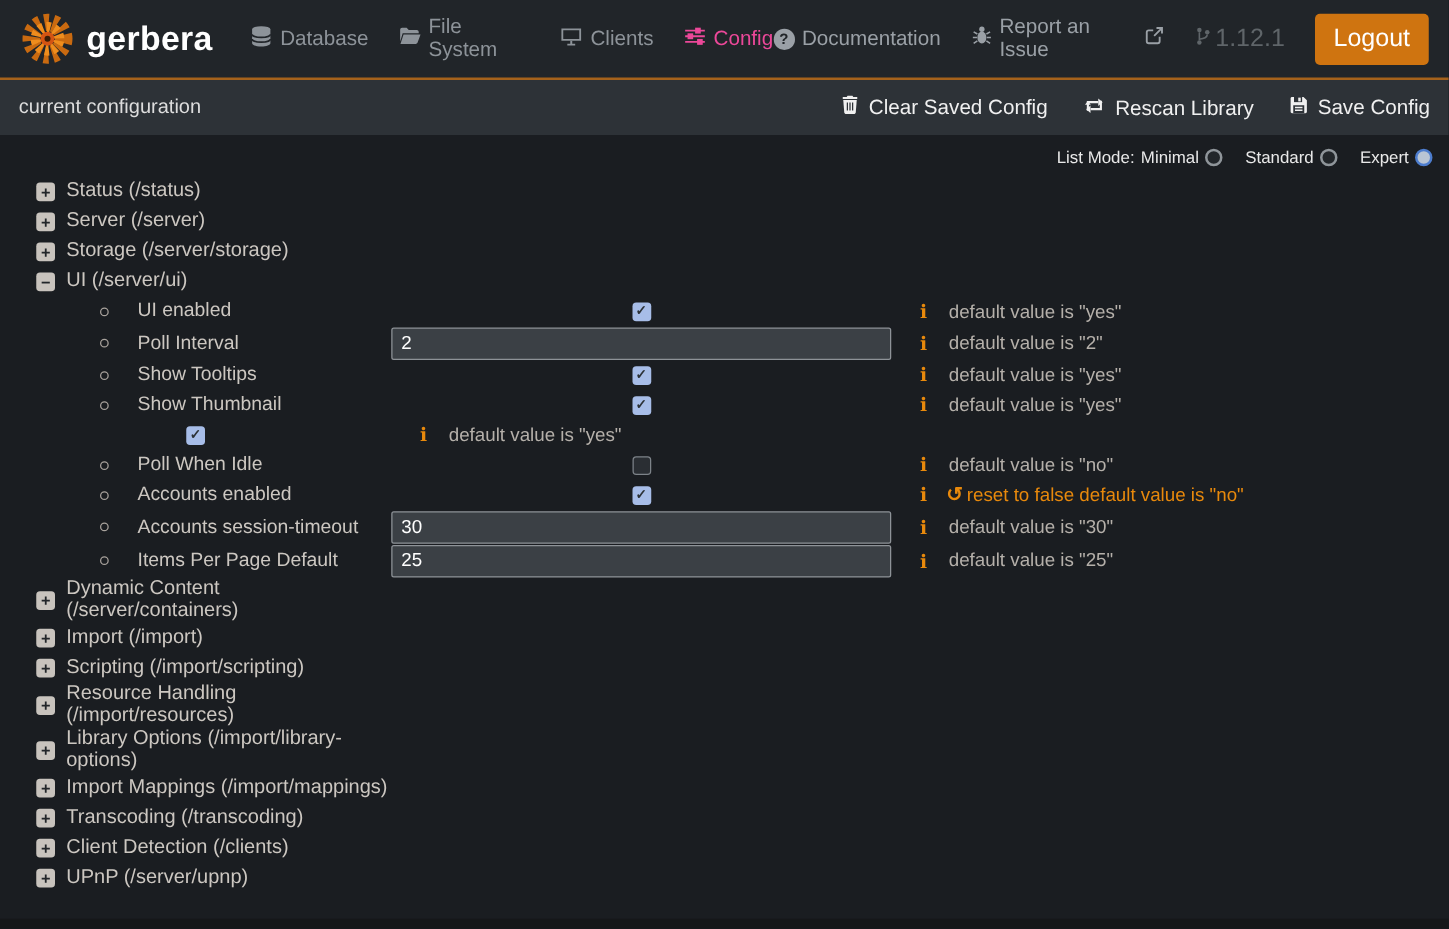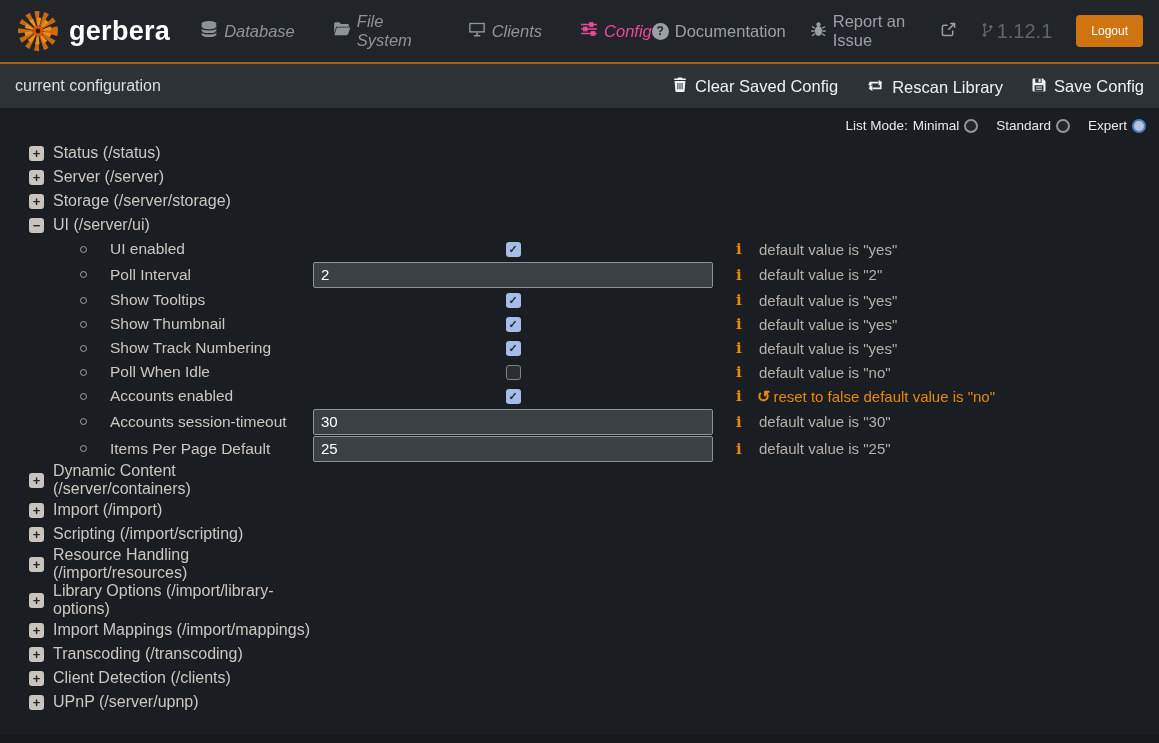--- a/index.html
+++ b/index.html
@@ -10,30 +10,30 @@
     position:relative;
     overflow:hidden;
   }
   
   .navbar {
     height:64px; background:#212529; border-bottom:2px solid #a5621b;
     display:flex; align-items:center; padding:0 16px;
   }
   .brand { display:flex; align-items:center; gap:9px; cursor:pointer; }
   .brand-name { color:#ffffff; font-size:27px; font-weight:bold; letter-spacing:.3px; }
-  .nav-items { display:flex; margin-left:30px; gap:38px;font-style:italic; }
+  .nav-items { display:flex; margin-left:30px; gap:24px; }
   .nav-item { display:flex; align-items:center; gap:6px; color:#8d9399; font-size:16.5px; cursor:pointer; }
   .nav-item.active { color:#ec4899; }
   .nav-item svg { flex:none; }
   .nav-right { margin-left:auto; display:flex; align-items:center; gap:24px; }
   .nav-link { display:flex; align-items:center; gap:6px; color:#9aa0a6; font-size:16.5px; cursor:pointer; }
   .version { display:flex; align-items:center; gap:3px; color:#5f6569; font-size:20px; }
   .logout-btn {
     background:#cf7410; color:#fff; border:none; border-radius:4px;
-    font-size:12px; padding:9px 15px; cursor:pointer; font-family:inherit;
+    font-size:20px; padding:9px 15px; cursor:pointer; font-family:inherit;
   }
   
   .subbar { height:44px; background:#2d3237; display:flex; align-items:center; padding:0 15px; }
   .subbar-title { color:#dddddd; font-size:16px; }
   .subbar-actions { margin-left:auto; display:flex; align-items:flex-end; gap:28px; }
   .subbar-btn { display:flex; align-items:center; gap:7px; color:#f0f0f0; font-size:16.5px; cursor:pointer; }
   
   .listmode {
     display:flex; justify-content:flex-end; align-items:center; gap:18px;
     padding:10px 13px 6px 0; font-size:13.5px; color:#e9e9e9;
@@ -290,24 +290,20 @@
       </div>
       <div class="ctl-cell">
         <span class="checkbox checked">✓</span>
       </div>
       <div class="note-cell">
         <span class="info-icon">i</span>
         <span class="note-text">default value is "yes"</span>
       </div>
     </div>
     <div class="cfg-row child">
-      <div class="row-label-cell">
-        <span class="bullet"></span>
-        <span>Show Track Numbering</span>
-      </div>
       <div class="ctl-cell">
         <span class="checkbox checked">✓</span>
       </div>
       <div class="note-cell">
         <span class="info-icon">i</span>
         <span class="note-text">default value is "yes"</span>
       </div>
     </div>
     <div class="cfg-row child">
       <div class="row-label-cell">

